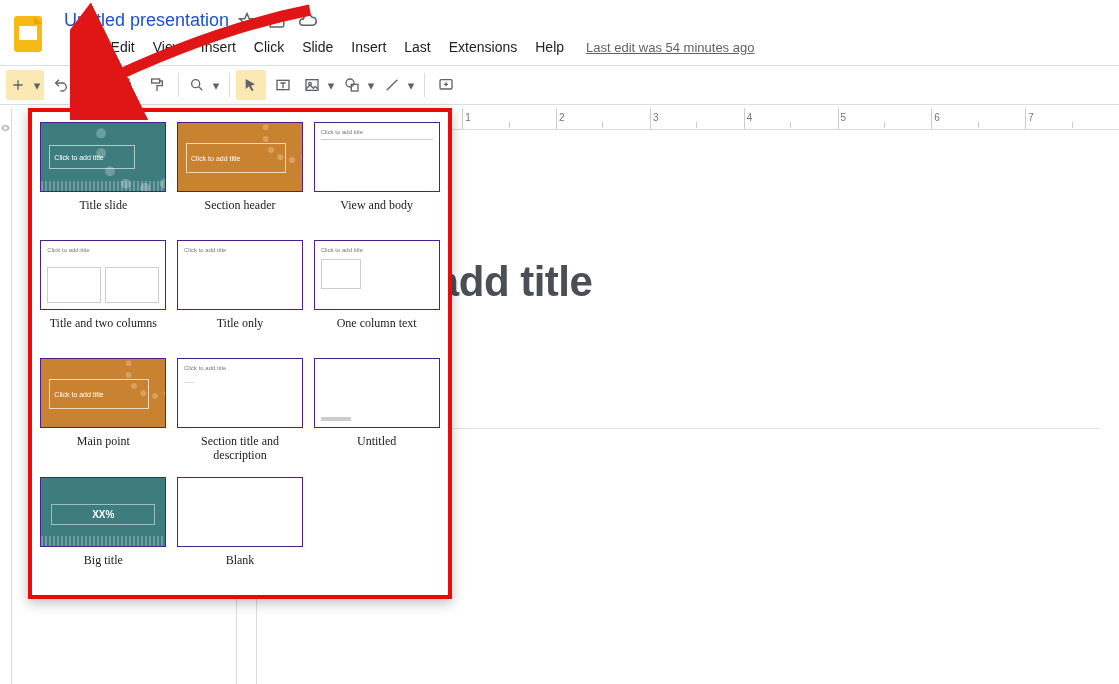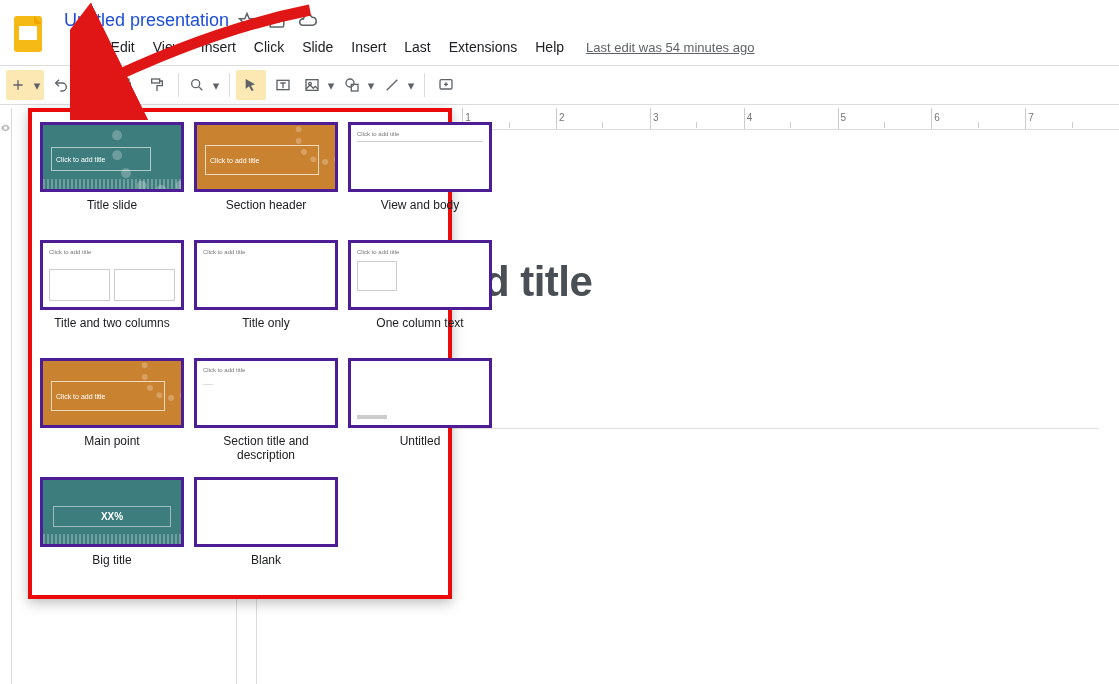--- a/index.html
+++ b/index.html
@@ -152,22 +152,22 @@
   .layout-grid {
     display:grid;
     grid-template-columns: repeat(3, 1fr);
     gap: 14px 10px;
   }
   .layout-cell {
     display:flex; flex-direction:column; align-items:center; gap:6px;
     cursor:pointer;
   }
   .thumb {
-    width: 144px; height: 70px;
-    border:3px solid #4c1d95;
+    width: 126px; height: 70px;
+    border:1px solid #4c1d95;
     background:#fff;
     position:relative;
     overflow:hidden;
   }
   .thumb .tiny-title {
     position:absolute; left:6px; top:6px;
     font-size:6px; color:#777;
   }
   .thumb .tiny-sub {
     position:absolute; left:6px; top:14px;
@@ -213,20 +213,21 @@
   .thumb.white .cols div { flex:1; border:1px solid #ccc; }
   .thumb.tinybox {
     position:absolute; left:6px; top:18px; width:40px; height:30px; border:1px solid #ccc;
   }
   .thumb.caption .caption-line {
     position:absolute; left:6px; bottom:6px; width:30px; height:4px; background:#ccc;
   }
   .layout-label {
     font-size:12px; color:#202124; text-align:center; line-height:1.2;
     min-height: 28px;
+    font-family: Liberation Serif, serif;
   }
   
   .red-arrow {
     position:absolute; z-index:60;
     left:70px; top:0px;
     pointer-events:none;
   }
 </style>
 </head>
 <body>

